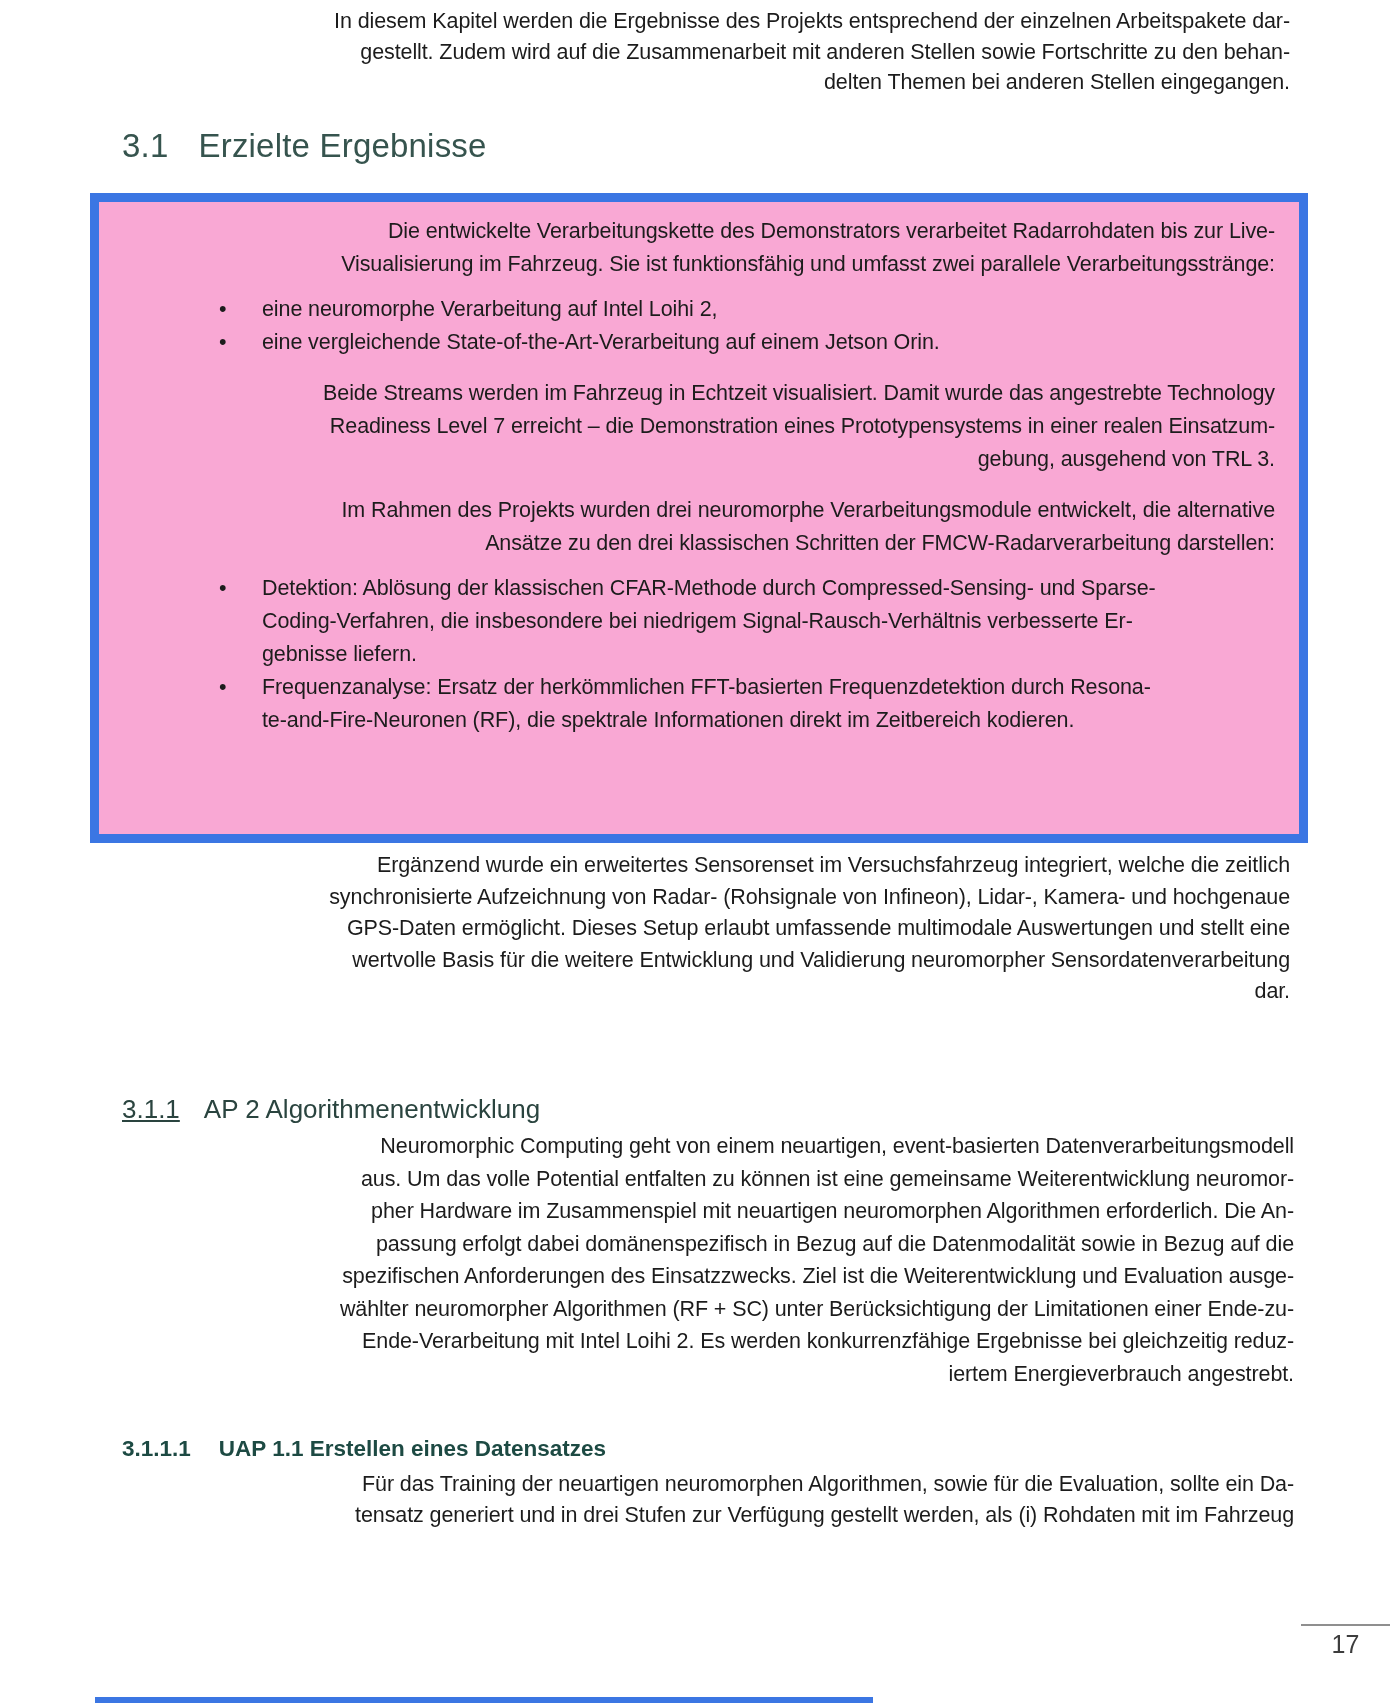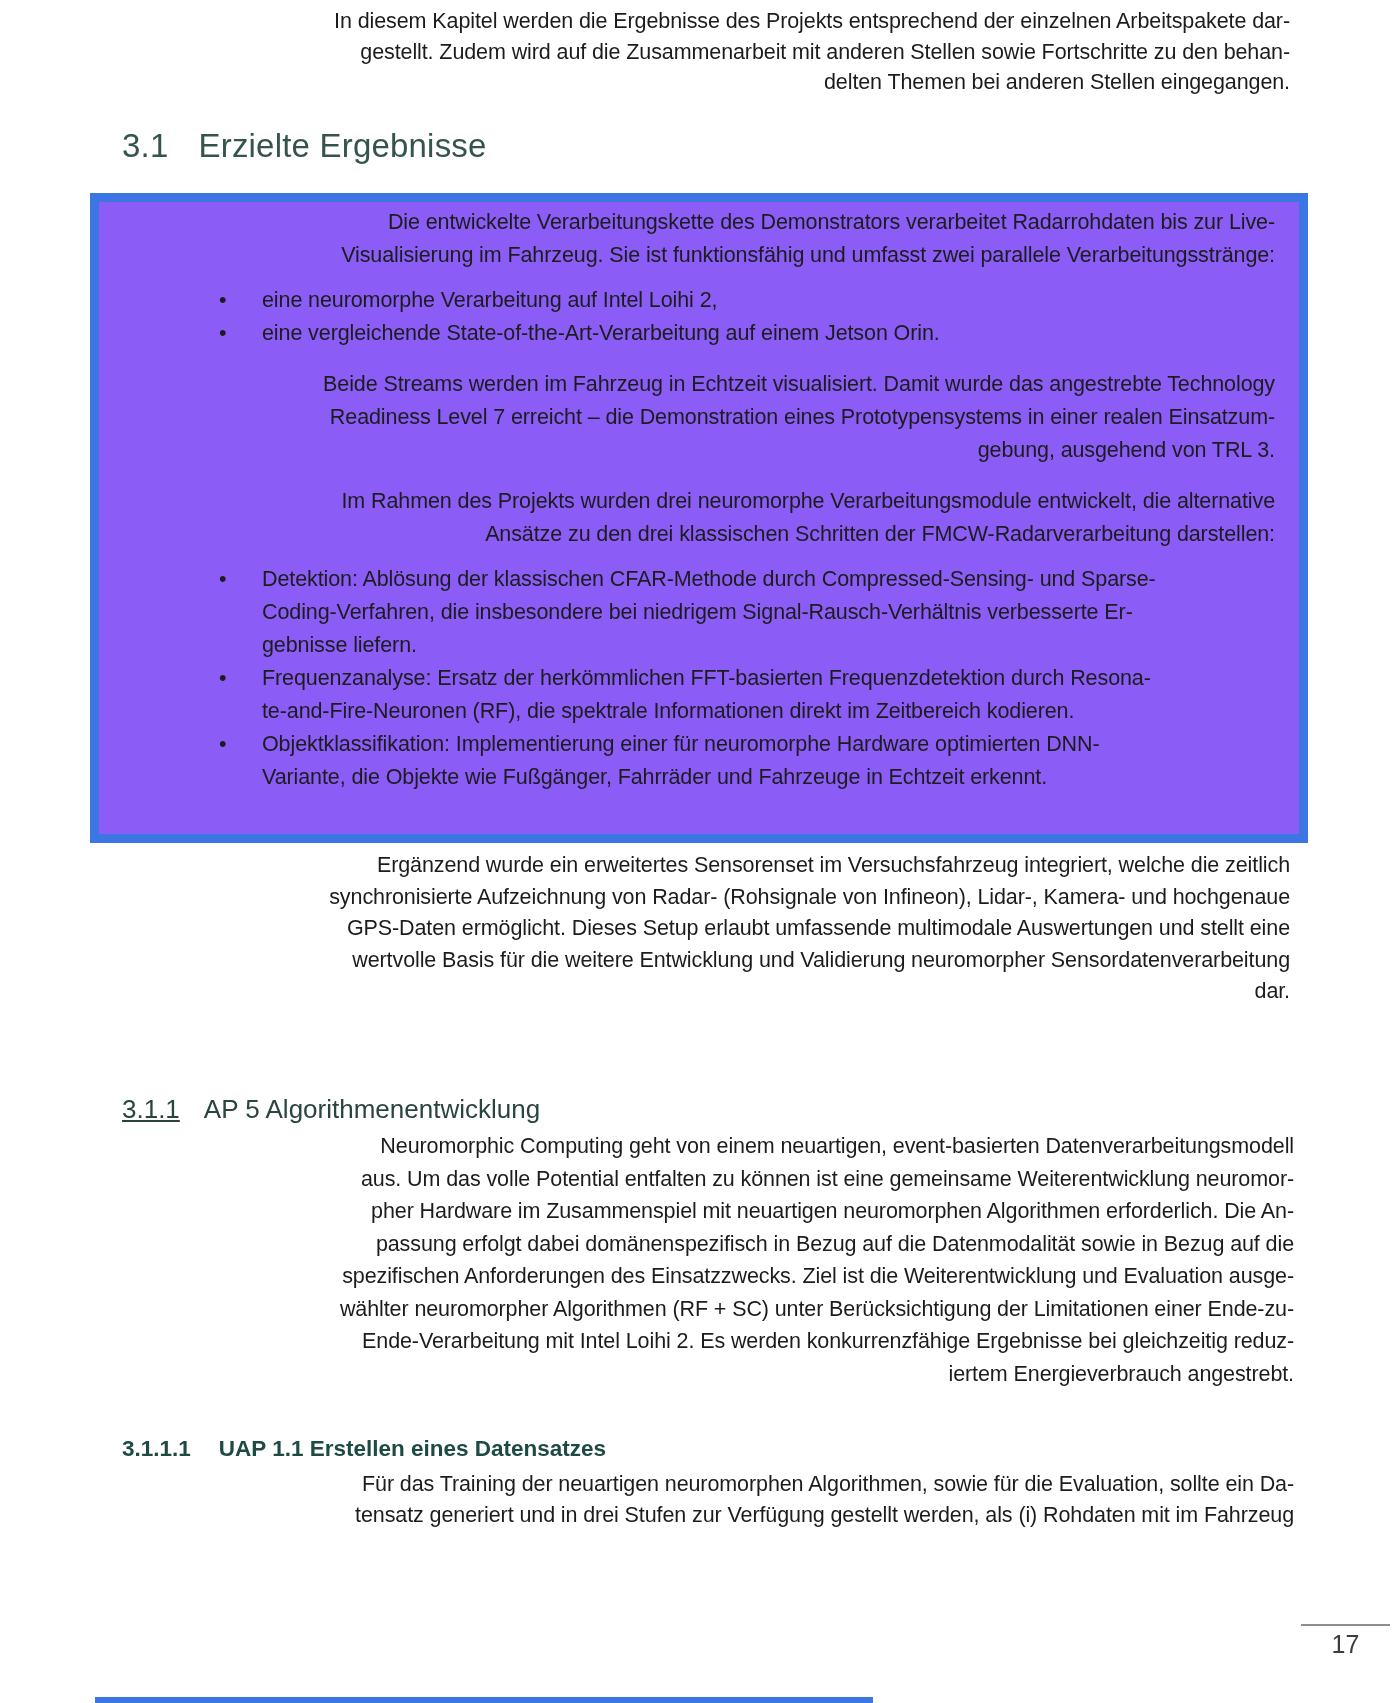--- a/index.html
+++ b/index.html
@@ -13,21 +13,21 @@
   
   .intro{left:122px;top:6px;width:1168px;line-height:30.5px;}
 
   
   .h2{left:122px;top:127px;font-size:33px;font-weight:400;color:#36544e;letter-spacing:0.2px;}
   .h2 .sec-num{margin-right:30px;}
 
   
   .hbox{
     left:90px;top:193px;width:1218px;height:650px;box-sizing:border-box;
-    border:9px solid #3b76e3;background:#8b5cf6;padding:4px 24px 0 24px;
+    border:9px solid #3b76e3;background:#f9a8d4;padding:13px 24px 0 24px;
   }
   .hbox .para{line-height:33px;}
   .hbox ul{list-style:none;margin:12px;padding:0;}
   .hbox li{position:relative;padding-left:127px;font-size:21.5px;line-height:33px;
            letter-spacing:-0.1px;white-space:pre-line;}
   .hbox li::before{content:"\2022";position:absolute;left:84px;top:0;font-size:21.5px;}
   .gap-top{margin-top:18px;}
 
   
   .after-box{left:122px;top:850px;width:1168px;line-height:31.5px;}
@@ -73,33 +73,31 @@
 Readiness Level 7 erreicht – die Demonstration eines Prototypensystems in einer realen Einsatzum-
 gebung, ausgehend von TRL 3.</div>
     <div class="para gap-top">Im Rahmen des Projekts wurden drei neuromorphe Verarbeitungsmodule entwickelt, die alternative
 Ansätze zu den drei klassischen Schritten der FMCW-Radarverarbeitung darstellen:</div>
     <ul>
       <li>Detektion: Ablösung der klassischen CFAR-Methode durch Compressed-Sensing- und Sparse-
 Coding-Verfahren, die insbesondere bei niedrigem Signal-Rausch-Verhältnis verbesserte Er-
 gebnisse liefern.</li>
       <li>Frequenzanalyse: Ersatz der herkömmlichen FFT-basierten Frequenzdetektion durch Resona-
 te-and-Fire-Neuronen (RF), die spektrale Informationen direkt im Zeitbereich kodieren.</li>
-      <li>Objektklassifikation: Implementierung einer für neuromorphe Hardware optimierten DNN-
-Variante, die Objekte wie Fußgänger, Fahrräder und Fahrzeuge in Echtzeit erkennt.</li>
     </ul>
   </div>
 
   <div class="abs para after-box">Ergänzend wurde ein erweitertes Sensorenset im Versuchsfahrzeug integriert, welche die zeitlich
 synchronisierte Aufzeichnung von Radar- (Rohsignale von Infineon), Lidar-, Kamera- und hochgenaue
 GPS-Daten ermöglicht. Dieses Setup erlaubt umfassende multimodale Auswertungen und stellt eine
 wertvolle Basis für die weitere Entwicklung und Validierung neuromorpher Sensordatenverarbeitung
 dar.</div>
 
   <div class="abs h3">
-    <span class="sec-num">3.1.1</span><span>AP 5 Algorithmenentwicklung</span>
+    <span class="sec-num">3.1.1</span><span>AP 2 Algorithmenentwicklung</span>
   </div>
 
   <div class="abs para p-ap1">Neuromorphic Computing geht von einem neuartigen, event-basierten Datenverarbeitungsmodell
 aus. Um das volle Potential entfalten zu können ist eine gemeinsame Weiterentwicklung neuromor-
 pher Hardware im Zusammenspiel mit neuartigen neuromorphen Algorithmen erforderlich. Die An-
 passung erfolgt dabei domänenspezifisch in Bezug auf die Datenmodalität sowie in Bezug auf die
 spezifischen Anforderungen des Einsatzzwecks. Ziel ist die Weiterentwicklung und Evaluation ausge-
 wählter neuromorpher Algorithmen (RF + SC) unter Berücksichtigung der Limitationen einer Ende-zu-
 Ende-Verarbeitung mit Intel Loihi 2. Es werden konkurrenzfähige Ergebnisse bei gleichzeitig reduz-
 iertem Energieverbrauch angestrebt.</div>

